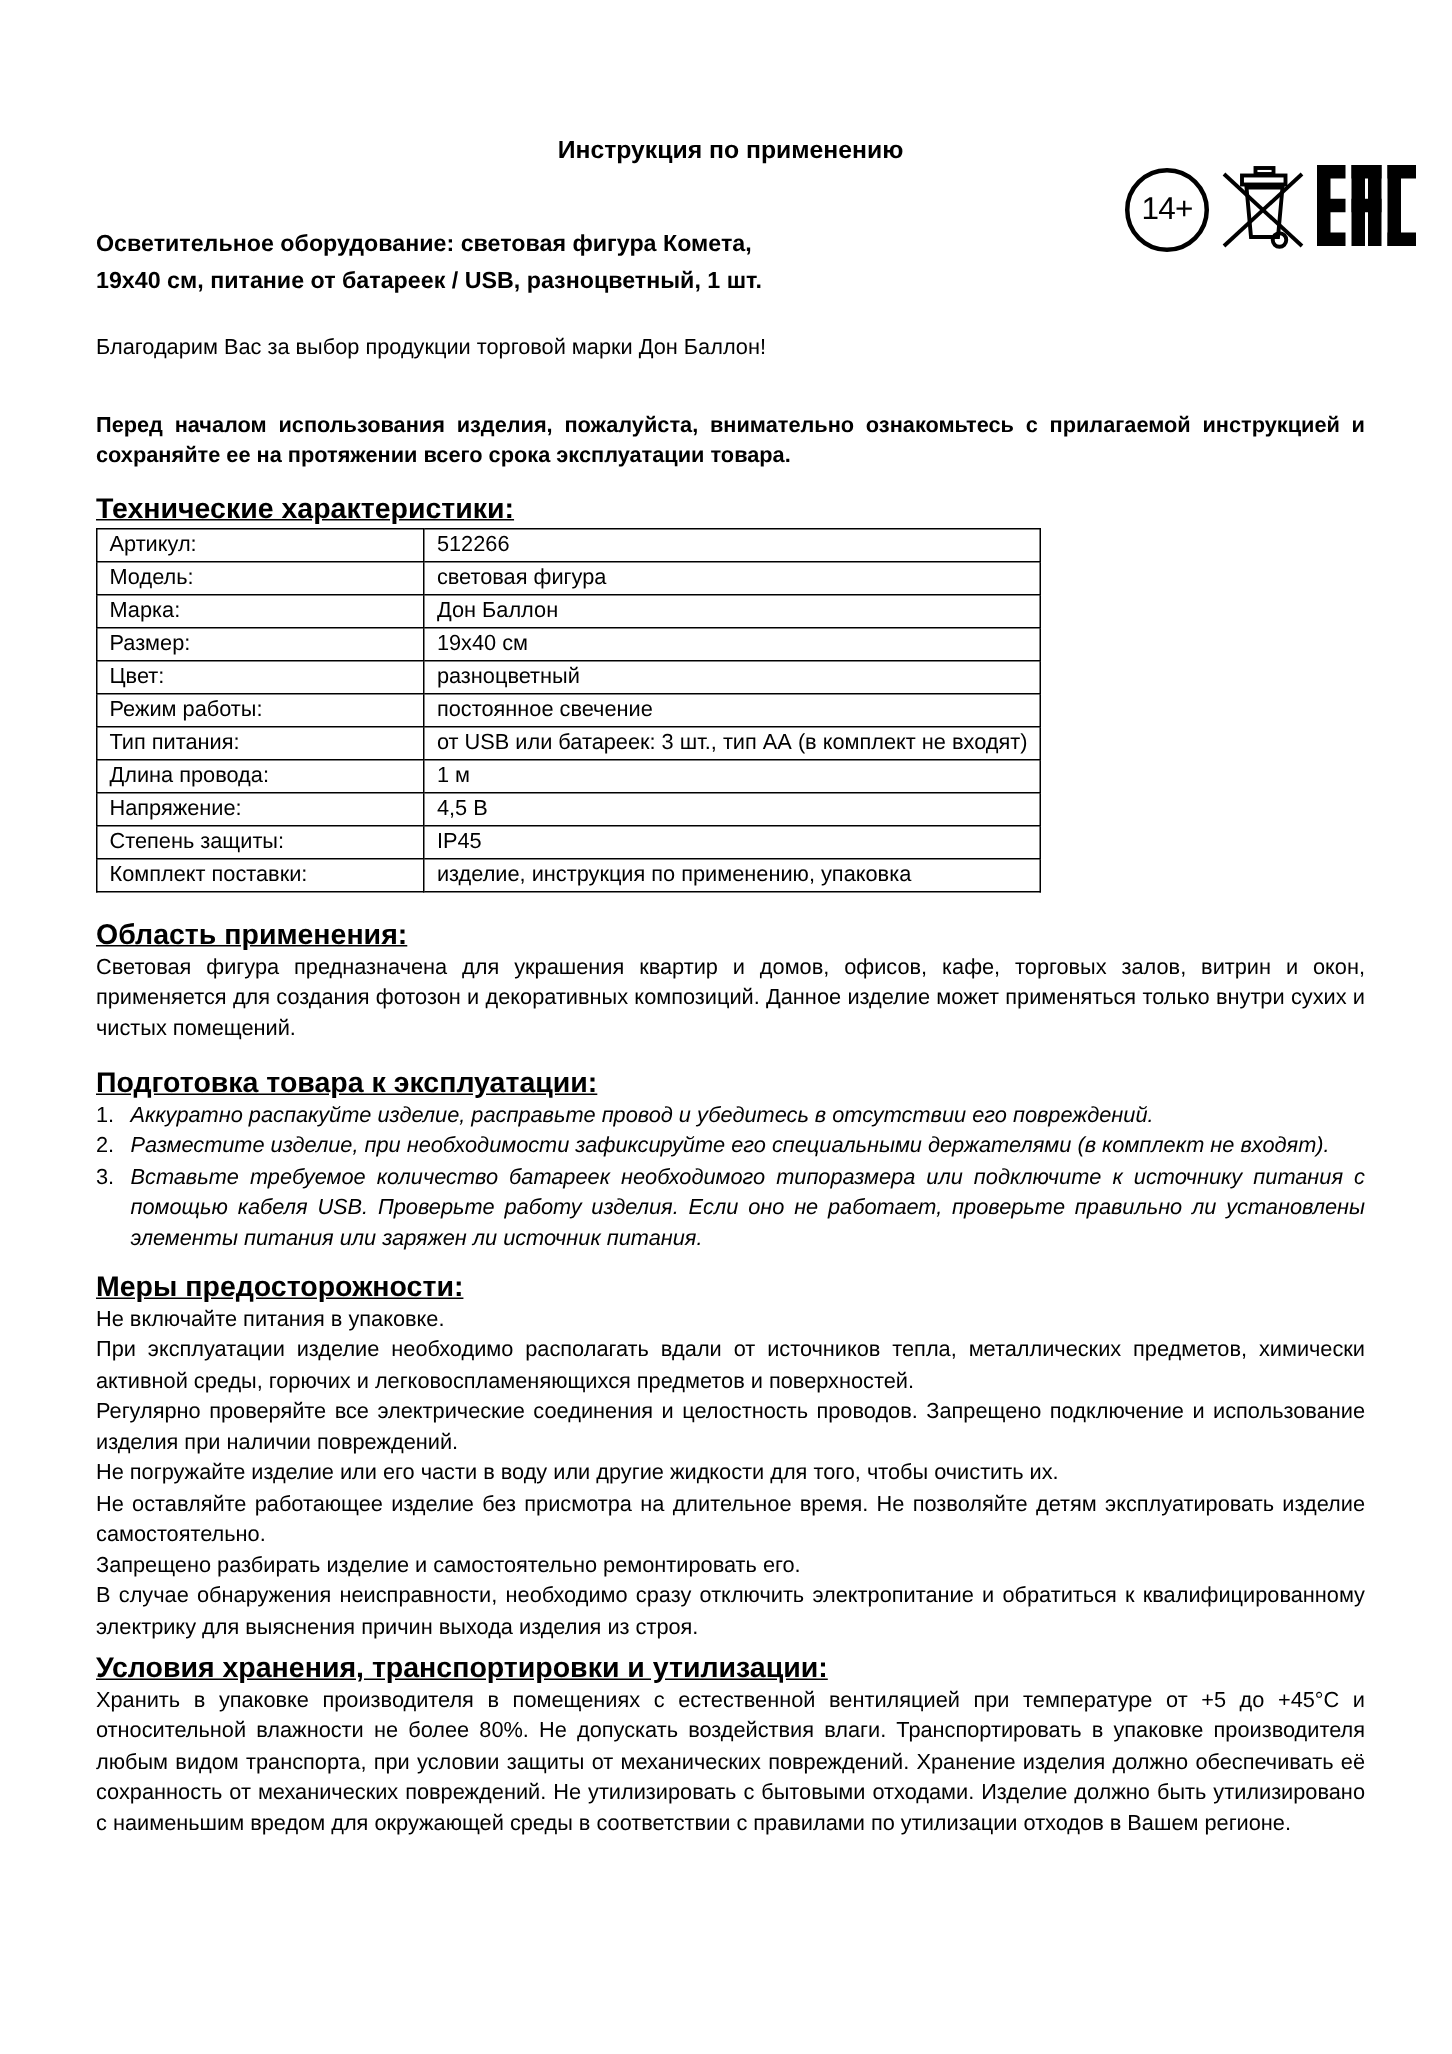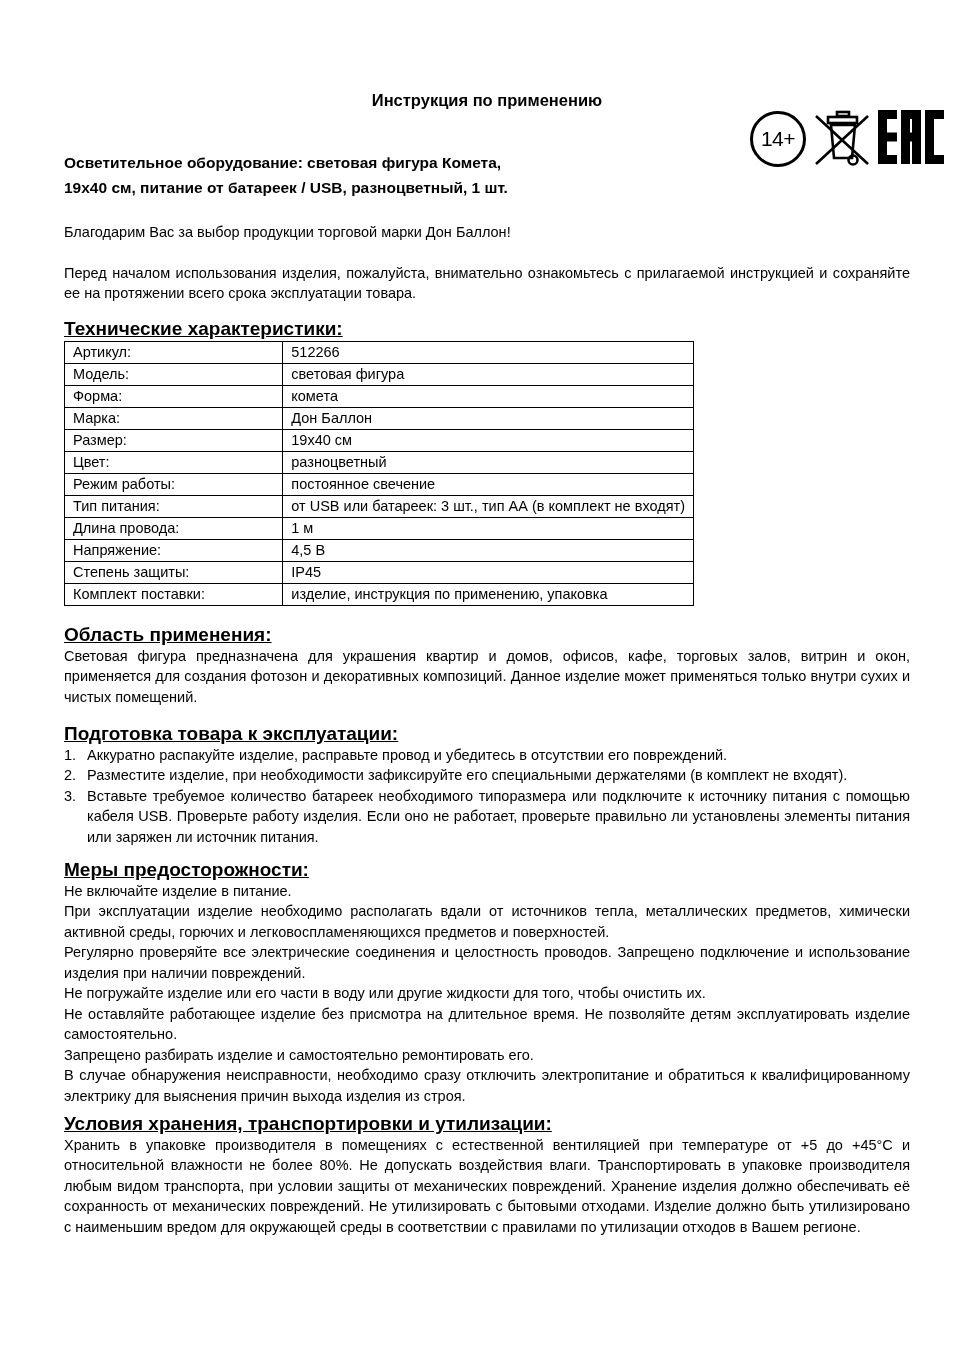--- a/index.html
+++ b/index.html
@@ -39,21 +39,21 @@
   }
   .doc-subtitle {
     margin-top: 39px;
     text-align: left;
     font-size: 15.5px; font-weight: bold;
     line-height: 25px;
   }
 
   .para { text-align: justify; }
   .p-thanks { margin-top: 22px; }
-  .p-notice { margin-top: 20px; }
+  .p-notice { margin-top: 31px; font-weight: bold; }
 
   .section-heading {
     font-weight: bold;
     text-decoration: underline;
     font-size: 19px;
     line-height: 20.5px;
   }
   .h-specs { margin-top: 15px; }
   .h-app { margin-top: 19px; }
   .h-prep { margin-top: 17px; }
@@ -71,21 +71,21 @@
     height: 22px;
     padding: 0 8px;
     vertical-align: middle;
     white-space: nowrap;
   }
   td.spec-label { width: 274px; }
 
   ol.prep-list { list-style: none; }
   ol.prep-list li { display: flex; }
   ol.prep-list .li-num { width: 23px; flex: 0 0 23px; }
-  ol.prep-list .li-text { flex: 1; text-align: justify; }
+  ol.prep-list .li-text { flex: 1; text-align: justify; font-style: italic; }
 
   .safety-paras p { text-align: justify; }
 </style>
 </head>
 <body>
 
 <div class="page">
 
   <div class="cert-icons">
     <div class="age-badge">
@@ -144,24 +144,20 @@
       <tbody>
         <tr>
           <td class="spec-label">Артикул:</td>
           <td>512266</td>
         </tr>
         <tr>
           <td class="spec-label">Модель:</td>
           <td>световая фигура</td>
         </tr>
         <tr>
-          <td class="spec-label">Форма:</td>
-          <td>комета</td>
-        </tr>
-        <tr>
           <td class="spec-label">Марка:</td>
           <td>Дон Баллон</td>
         </tr>
         <tr>
           <td class="spec-label">Размер:</td>
           <td>19х40 см</td>
         </tr>
         <tr>
           <td class="spec-label">Цвет:</td>
           <td>разноцветный</td>
@@ -207,21 +203,21 @@
         <span class="li-text">Разместите изделие, при необходимости зафиксируйте его специальными держателями (в комплект не входят).</span>
       </li>
       <li>
         <span class="li-num">3.</span>
         <span class="li-text">Вставьте требуемое количество батареек необходимого типоразмера или подключите к источнику питания с помощью кабеля USB. Проверьте работу изделия. Если оно не работает, проверьте правильно ли установлены элементы питания или заряжен ли источник питания.</span>
       </li>
     </ol>
 
     <div class="section-heading h-safety">Меры предосторожности:</div>
     <div class="safety-paras">
-      <p>Не включайте изделие в питание.</p>
+      <p>Не включайте питания в упаковке.</p>
       <p>При эксплуатации изделие необходимо располагать вдали от источников тепла, металлических предметов, химически активной среды, горючих и легковоспламеняющихся предметов и поверхностей.</p>
       <p>Регулярно проверяйте все электрические соединения и целостность проводов. Запрещено подключение и использование изделия при наличии повреждений.</p>
       <p>Не погружайте изделие или его части в воду или другие жидкости для того, чтобы очистить их.</p>
       <p>Не оставляйте работающее изделие без присмотра на длительное время. Не позволяйте детям эксплуатировать изделие самостоятельно.</p>
       <p>Запрещено разбирать изделие и самостоятельно ремонтировать его.</p>
       <p>В случае обнаружения неисправности, необходимо сразу отключить электропитание и обратиться к квалифицированному электрику для выяснения причин выхода изделия из строя.</p>
     </div>
 
     <div class="section-heading h-storage">Условия хранения, транспортировки и утилизации:</div>
     <p class="para">Хранить в упаковке производителя в помещениях с естественной вентиляцией при температуре от +5 до +45°С и относительной влажности не более 80%. Не допускать воздействия влаги. Транспортировать в упаковке производителя любым видом транспорта, при условии защиты от механических повреждений. Хранение изделия должно обеспечивать её сохранность от механических повреждений. Не утилизировать с бытовыми отходами. Изделие должно быть утилизировано с наименьшим вредом для окружающей среды в соответствии с правилами по утилизации отходов в Вашем регионе.</p>

